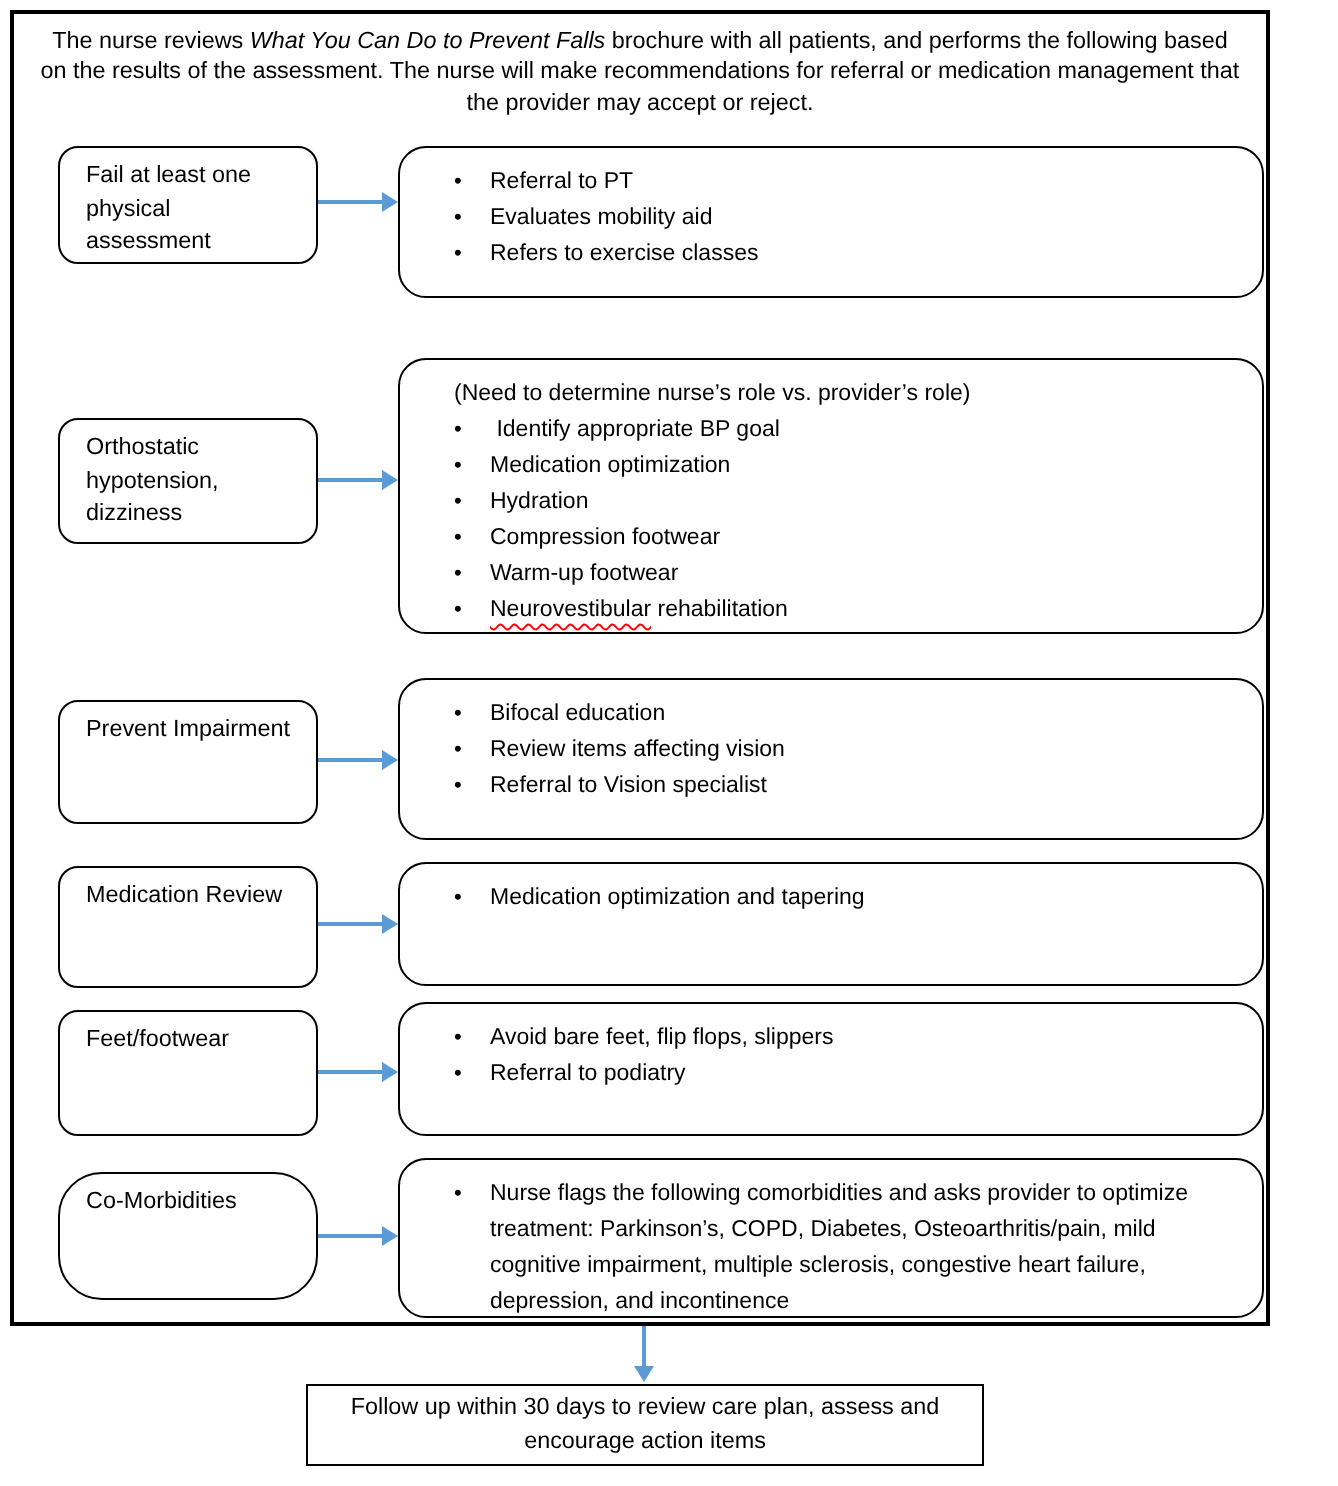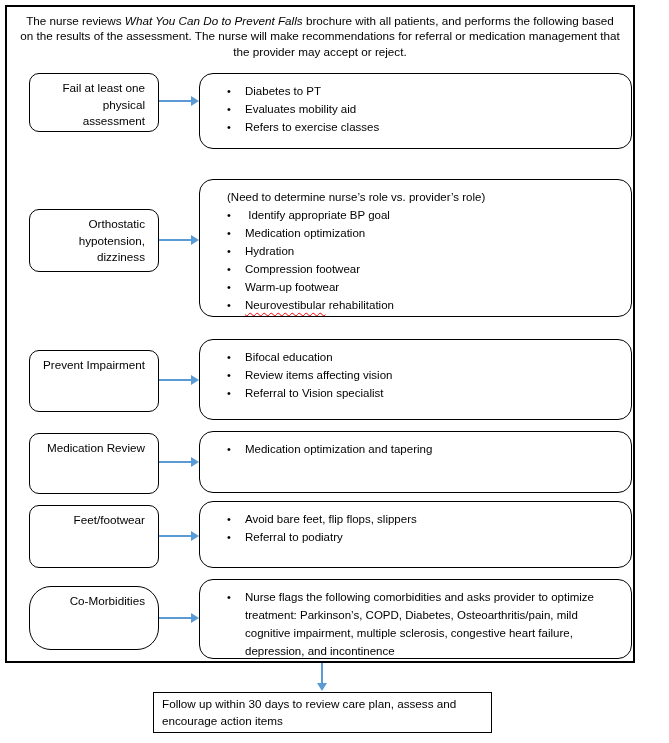--- a/index.html
+++ b/index.html
@@ -13,21 +13,21 @@
     border:2px solid #000;box-sizing:border-box;background:#fff;
   }
   .intro{
     margin:6px 13px 0 13px;text-align:center;
     font-size:11.7px;line-height:15.4px;
   }
   .intro i{font-style:italic;}
   .lbox{
     position:absolute;left:22px;width:130px;box-sizing:border-box;
     border:1.5px solid #000;border-radius:10px;background:#fff;
-    text-align:right;font-size:11.7px;line-height:16.5px;
+    text-align:left;font-size:11.7px;line-height:16.5px;
     padding:6px 13px 0 13px;
   }
   .rbox{
     position:absolute;left:192px;width:433px;box-sizing:border-box;
     border:1.5px solid #000;border-radius:14px;background:#fff;
     padding:8px 10px 0 12px;font-size:11.5px;line-height:18px;
     overflow:hidden;
   }
   .note{padding-left:15px;}
   .bullet{display:flex;align-items:flex-start;}
@@ -53,21 +53,21 @@
     background:var(--arrow,#5B9BD5);
   }
   .varrow::after{
     content:"";position:absolute;top:20px;left:-4.5px;width:0;height:0;
     border-top:8px solid var(--arrow,#5B9BD5);
     border-left:5.5px solid transparent;border-right:5.5px solid transparent;
   }
   .followup{
     position:absolute;left:153px;top:692px;width:339px;height:41px;
     box-sizing:border-box;border:1.5px solid #000;background:#fff;
-    text-align:left;font-size:11.7px;line-height:16.5px;padding:3px 8px 0 8px;
+    text-align:center;font-size:11.7px;line-height:16.5px;padding:3px 8px 0 8px;
   }
   
   .lb1{top:66px;height:59px;}  .rb1{top:66px;height:76px;}  .ar1{top:93px;}
   .lb2{top:202px;height:63px;} .rb2{top:172px;height:138px;}.ar2{top:232px;}
   .lb3{top:343px;height:62px;} .rb3{top:332px;height:81px;} .ar3{top:372px;}
   .lb4{top:426px;height:61px;} .rb4{top:424px;height:62px;} .ar4{top:454px;}
   .lb5{top:498px;height:63px;} .rb5{top:494px;height:67px;} .ar5{top:528px;}
   .lb6{top:579px;height:64px;border-radius:22px;} .rb6{top:572px;height:80px;} .ar6{top:610px;}
 </style>
 </head>
@@ -79,21 +79,21 @@
 
     <p class="intro"><span>The nurse reviews </span><i>What You Can Do to Prevent Falls</i><span> brochure with all patients, and performs the following based on the results of the assessment. The nurse will make recommendations for referral or medication management that the provider may accept or reject.</span></p>
 
     <div class="lbox lb1">
       <span>Fail at least one physical assessment</span>
     </div>
     <div class="harrow ar1"></div>
     <div class="rbox rb1">
       <div class="bullet">
           <span class="dot"></span>
-          <span class="btext">Diabetes to PT</span>
+          <span class="btext">Referral to PT</span>
         </div>
       <div class="bullet">
           <span class="dot"></span>
           <span class="btext">Evaluates mobility aid</span>
         </div>
       <div class="bullet">
           <span class="dot"></span>
           <span class="btext">Refers to exercise classes</span>
         </div>
     </div>

